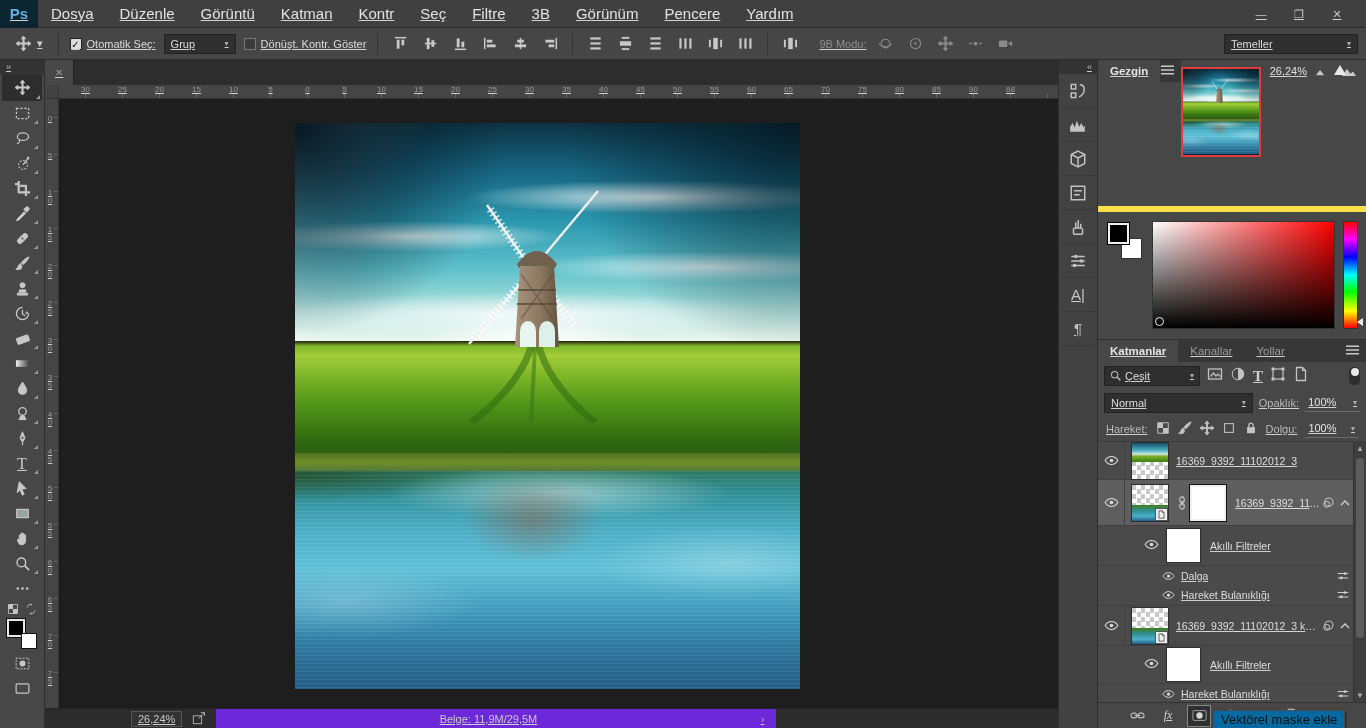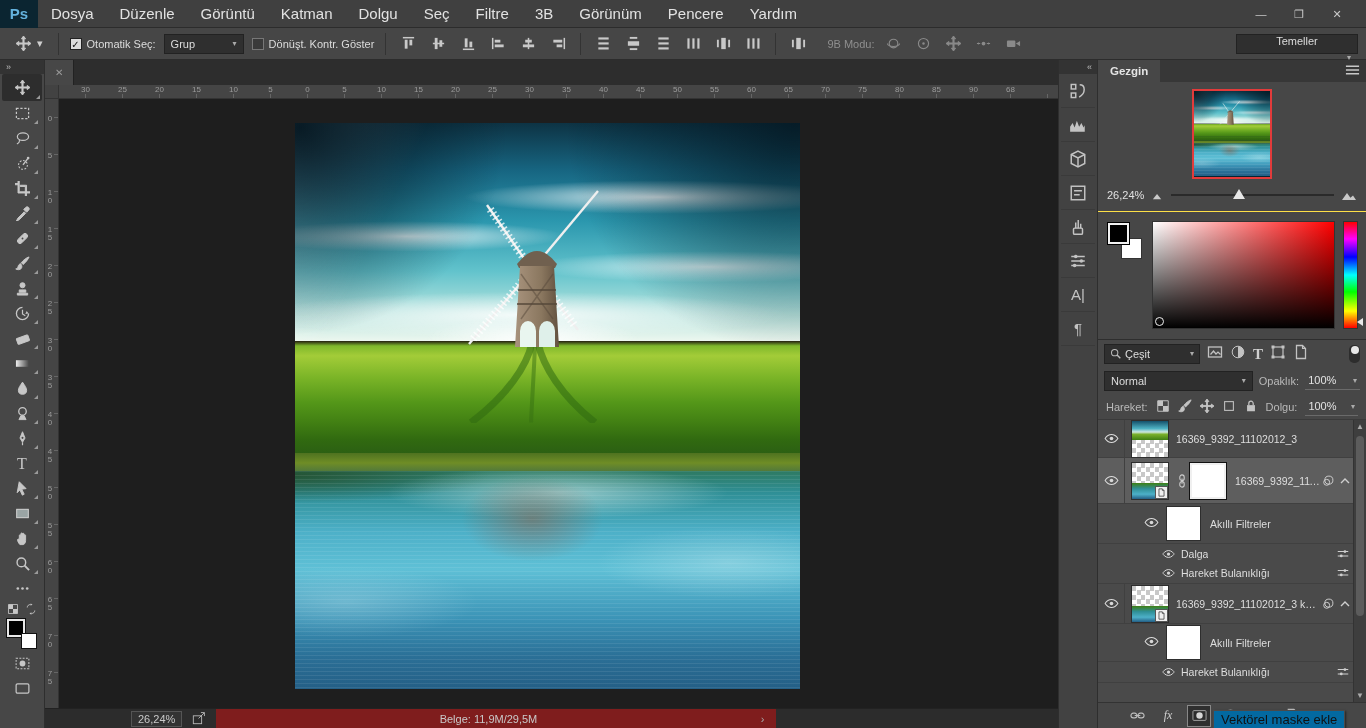--- a/index.html
+++ b/index.html
@@ -1,18 +1,18 @@
 <!DOCTYPE html>
 <html><head>
 <meta charset="utf-8">
 <style>
   * { margin:0; padding:0; box-sizing:border-box; user-select:none; }
   html,body { width:1366px; height:728px; overflow:hidden; background:#1e1e1e;
               font-family:"Liberation Sans", sans-serif; color:#cfcfcf; }
-  .app { position:relative; width:1366px; height:728px; display:flex; flex-direction:column; }
+  .app { position:relative; width:1366px; height:728px; display:flex; flex-direction:column;text-decoration:underline; }
 
   
   .menubar { height:28px; background:#404040; display:flex; align-items:center; border-bottom:1px solid #2c2c2c; flex:0 0 28px;}
   .ps-logo { width:38px; height:28px; background:#0b2531; color:#64b2dd; font-weight:bold; font-size:15px;
              display:flex; align-items:center; justify-content:center; }
   .menu-items { display:flex; align-items:center; }
   .menu-item { padding:0 13px; font-size:15px; color:#e2e2e2; line-height:28px; cursor:default; }
   .win-controls { margin-left:auto; display:flex; align-items:center; padding-right:10px; }
   .win-btn { width:38px; text-align:center; font-size:11px; color:#c8c8c8; line-height:28px; }
 
@@ -26,21 +26,21 @@
   .cb.empty { background:#3a3a3a; border:1px solid #777; }
   .opt-check { display:flex; align-items:center; color:#dcdcdc; }
   .opt-select { background:#2f2f2f; border:1px solid #222; height:20px; display:flex; align-items:center;
                 gap:6px; padding:0 6px; color:#ddd; }
   .opt-select .sel-carat { margin-left:auto; color:#aaa; font-size:8px; }
   .oicon { width:22px; height:22px; display:flex; align-items:center; justify-content:center; }
   .oicon svg { width:15px; height:15px; fill:#c9c9c9; stroke:#c9c9c9; }
   .oicon.dim svg { fill:#8a8a8a; stroke:#8a8a8a; }
   .mode3d-label { color:#8f8f8f; margin-left:10px; }
   .opt-spacer { flex:1; }
-  .workspace-select { width:122px;flex-direction:column; }
+  .workspace-select { width:134px; }
 
   
   .workspace { flex:1; display:flex; min-height:0; }
 
   
   .toolbar { width:45px; background:#474747; border-right:1px solid #2e2e2e; display:flex; flex-direction:column;
              align-items:center; padding-top:0; flex:0 0 45px; }
   .tb-collapse { width:100%; height:14px; background:#333; color:#bbb; font-size:9px; text-align:left; padding-left:6px; line-height:14px; }
   .tool { width:36px; height:25px; display:flex; align-items:center; justify-content:center; position:relative; border-radius:2px;}
   .tool svg { width:15px; height:15px; fill:#c7c7c7; stroke:#c7c7c7; }
@@ -108,41 +108,41 @@
 
   
   .nav-thumb { width:80px; height:90px; border:2px solid #e23b3b; overflow:hidden; margin:7px auto 5px auto; background:#09222c; position:relative;}
   .nav-thumb .photo { transform:scale(0.1505); transform-origin:0 0; }
 
   
   .statusbar { height:20px; background:#2c2c2c; display:flex; align-items:center; gap:10px; padding-left:86px;
                font-size:11px; color:#c9c9c9; flex:0 0 20px; border-top:1px solid #222;}
   .status-zoom { background:#333; border:1px solid #555; padding:0 6px; height:16px; line-height:15px; }
   .status-export svg { width:14px; height:14px; stroke:#bbb; fill:none; }
-  .doc-info { background:#7f1d1d; height:20px; width:560px; display:flex; align-items:center; }
+  .doc-info { background:#6d28d9; height:20px; width:560px; display:flex; align-items:center; }
   .doc-info span:first-child { margin:0 auto; }
   .doc-info .chev { margin-right:12px; color:#aaa; }
 
   
   .dock { width:40px; background:#424242; border-left:1px solid #2e2e2e; border-right:1px solid #2e2e2e;
           display:flex; flex-direction:column; align-items:center; flex:0 0 40px; }
   .dock-collapse { width:100%; height:14px; background:#333; text-align:right; color:#bbb; font-size:9px; padding-right:5px; line-height:14px;}
   .dock-btn { width:34px; height:34px; display:flex; align-items:center; justify-content:center; border-bottom:1px solid #3a3a3a;}
   .dock-btn svg { width:18px; height:18px; fill:none; stroke:#c3c3c3; stroke-width:1.3; }
   .dock-btn .tglyph { font-size:15px; color:#c3c3c3; }
 
   
   .panels { width:268px; background:#474747; display:flex; flex-direction:column; flex:0 0 268px; }
   .panel-header { height:22px; background:#373737; display:flex; align-items:flex-end; flex:0 0 22px;}
   .panel-tab { padding:0 12px; height:22px; line-height:22px; font-size:11.5px; color:#9d9d9d; }
   .panel-tab.active { background:#474747; color:#e4e4e4; font-weight:bold; }
   .panel-menu { margin-left:auto; margin-right:6px; align-self:center; }
   .panel-menu svg { width:15px; height:12px; stroke:#c9c9c9; stroke-width:1.6; }
 
-  .navigator { height:152px; border-bottom:1px solid #fde047; display:flex; flex-direction:column; flex:0 0 152px;}
+  .navigator { height:152px; border-bottom:6px solid #fde047; display:flex; flex-direction:row; flex:0 0 152px;}
   .nav-zoomrow { display:flex; align-items:center; gap:7px; padding:0 9px; height:22px; font-size:11px; color:#e0e0e0;}
   .nav-zoomrow svg { fill:#c9c9c9; }
   .nav-slider { flex:1; height:2px; background:#2a2a2a; position:relative; }
   .nav-slider .thumb { position:absolute; left:38%; top:-5px; width:0; height:0;
       border-left:6px solid transparent; border-right:6px solid transparent; border-bottom:10px solid #e8e8e8; }
 
   .colorpanel { height:128px; border-bottom:1px solid #2e2e2e; display:flex; flex-direction:column; flex:0 0 128px;}
   .color-body { flex:1; display:flex; padding:9px 8px 10px 10px; gap:8px; }
   .swatch-col { width:36px; position:relative; }
   .swatch-col .fg { position:absolute; left:0; top:2px; width:21px; height:21px; background:#000; border:2px solid #f2f2f2; box-shadow:0 0 0 1px #000;}
@@ -465,21 +465,21 @@
 
   <div class="menubar">
     <div class="ps-logo">
         <span>Ps</span>
       </div>
     <div class="menu-items">
       <span class="menu-item">Dosya</span>
       <span class="menu-item">Düzenle</span>
       <span class="menu-item">Görüntü</span>
       <span class="menu-item">Katman</span>
-      <span class="menu-item">Dolgu</span>
+      <span class="menu-item">Kontr</span>
       <span class="menu-item">Seç</span>
       <span class="menu-item">Filtre</span>
       <span class="menu-item">3B</span>
       <span class="menu-item">Görünüm</span>
       <span class="menu-item">Pencere</span>
       <span class="menu-item">Yardım</span>
     </div>
     <div class="win-controls">
       <span class="win-btn">—</span>
       <span class="win-btn">❐</span>
@@ -494,21 +494,21 @@
             <use href="#sym-move"></use>
           </svg>
         </span>
       <span class="sel-carat">▾</span>
     </div>
     <div class="opt-sep"></div>
     <label class="opt-check">
       <span class="cb"><span>✓</span></span>
       <span>Otomatik Seç:</span>
     </label>
-    <div class="opt-select" style="width:80px">
+    <div class="opt-select" style="width:72px">
       <span>Grup</span>
       <span class="sel-carat">▾</span>
     </div>
     <label class="opt-check">
       <span class="cb empty"><span></span></span>
       <span>Dönüşt. Kontr. Göster</span>
     </label>
     <div class="opt-sep"></div>
     <span class="oicon">
         <svg>
@@ -937,20 +937,28 @@
           <div class="sat-field">
             <div class="sat-cursor"></div>
           </div>
           <div class="hue-bar">
             <div class="hue-cursor"></div>
           </div>
         </div>
       </div>
 
       <div class="layerspanel">
+        <div class="panel-header">
+          <span class="panel-tab active">Katmanlar</span>
+          <span class="panel-tab">Kanallar</span>
+          <span class="panel-tab">Yollar</span>
+          <span class="panel-menu"><svg>
+                <use href="#sym-menu"></use>
+              </svg></span>
+        </div>
         <div class="lp-filter-row">
           <div class="lp-search">
             <svg>
                 <use href="#sym-zoom"></use>
               </svg>
             <span>Çeşit</span>
             <span class="sel-carat">▾</span>
           </div>
           <span class="lp-ficon"><svg style="fill:none;stroke:#c3c3c3">
                 <use href="#sym-imgicon"></use>

